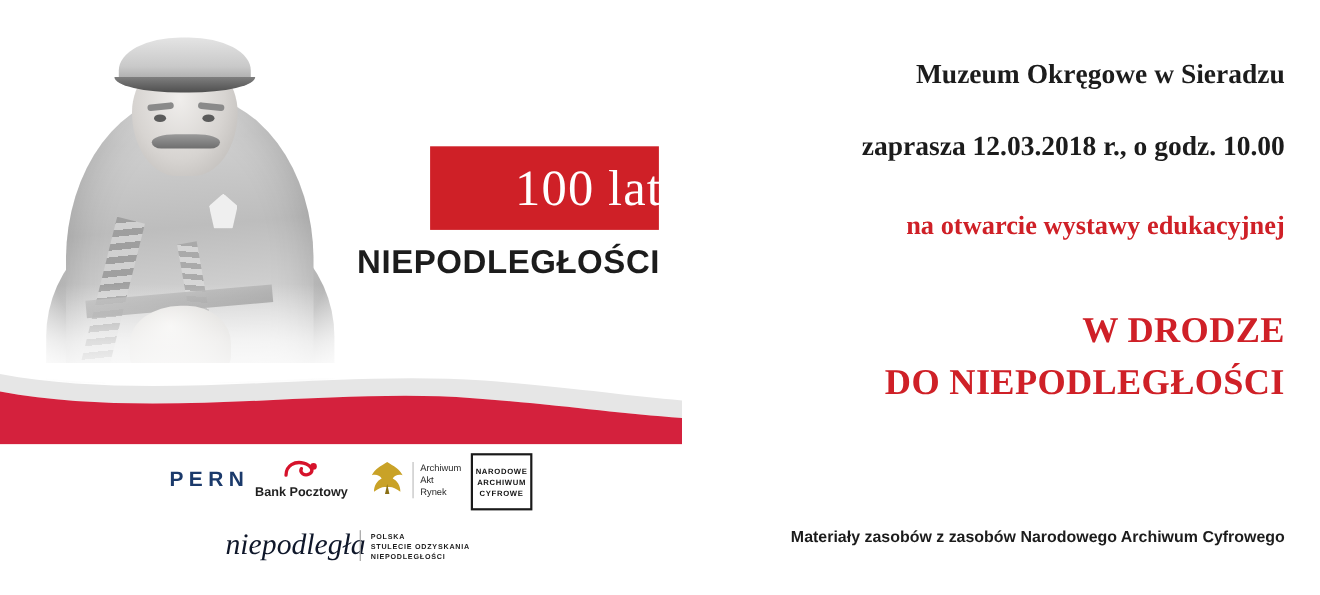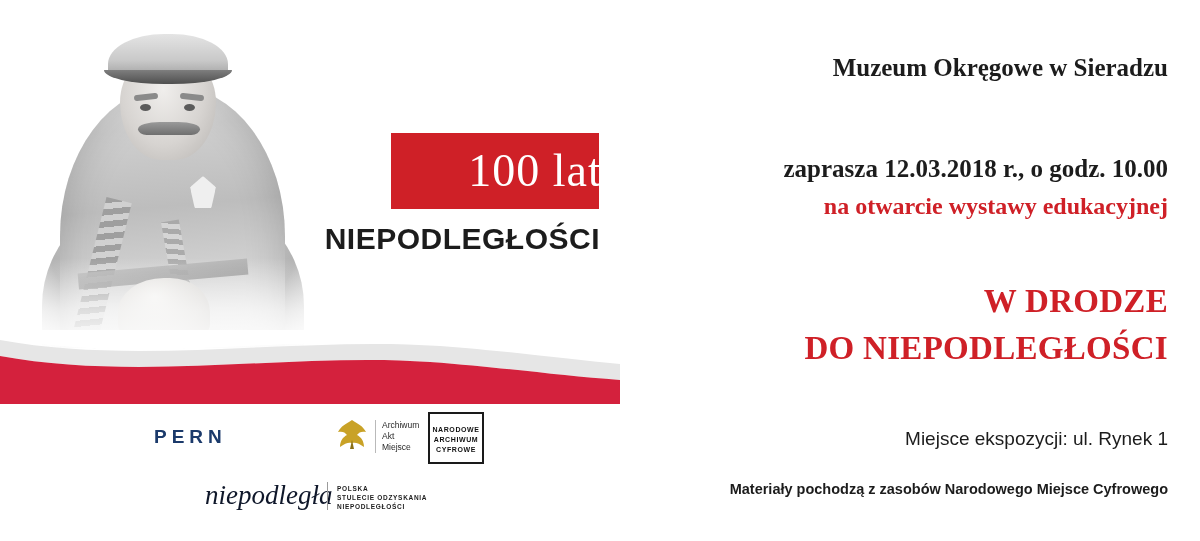--- a/index.html
+++ b/index.html
@@ -352,21 +352,20 @@
   }
   .l-museum {
     top: 54px;
     font-size: 25px;
     font-weight: bold;
   }
   .l-invite {
     top: 120px;
     font-size: 25px;
     font-weight: bold;
-    margin-top: 35px;
   }
   .l-opening {
     top: 193px;
     font-size: 24px;
     font-weight: bold;
     color: var(--red, #cf2027);
   }
   .l-title {
     top: 278px;
     font-size: 33px;
@@ -425,32 +424,41 @@
         <path d="M0,8 C140,34 300,4 440,14 C520,20 570,28 620,32 L620,0 L0,0 Z" fill="#ffffff"></path>
         <path d="M0,10 C140,36 300,6 440,16 C520,22 570,30 620,34 L620,50 C560,46 510,38 430,32 C300,22 140,52 0,26 Z" fill="#e6e6e6"></path>
         <path d="M0,26 C140,52 300,22 430,32 C510,38 560,46 620,50 L620,74 L0,74 Z" fill="#d4213d"></path>
         <path d="M0,60 C150,74 320,50 460,58 C530,62 575,68 620,70 L620,74 L0,74 Z" fill="#ffffff" opacity="0.0"></path>
       </svg>
     </div>
 
     <div class="logos">
       <div class="logo-pern"><span>PERN</span></div>
 
+      <div class="logo-bp">
+        <div class="logo-bp-mark">
+          <svg width="34" height="22" viewBox="0 0 34 22" aria-hidden="true">
+            <path d="M3,16 C3,7 11,3 19,5 C26,7 29,12 24,15 C20,17 15,14 17,10" stroke="#d6122b" stroke-width="3" fill="none" stroke-linecap="round"></path>
+            <circle cx="28" cy="8" r="3" fill="#d6122b"></circle>
+          </svg>
+        </div>
+        <div class="logo-bp-text">Bank Pocztowy</div>
+      </div>
 
       <div class="logo-aan">
         <div class="logo-aan-mark">
           <svg width="38" height="40" viewBox="0 0 38 40" aria-hidden="true">
             <path d="M19,4 C13,8 8,10 5,16 C9,15 12,16 14,19 C10,21 7,25 7,31 C12,27 16,26 19,27 C22,26 26,27 31,31 C31,25 28,21 24,19 C26,16 29,15 33,16 C30,10 25,8 19,4 Z" fill="#c9a227"></path>
             <path d="M19,24 L21,33 L17,33 Z" fill="#8a6f14"></path>
           </svg>
         </div>
         <div class="logo-aan-text">
           <div>Archiwum</div>
           <div>Akt</div>
-          <div>Miejsce</div>
+          <div>Rynek</div>
         </div>
       </div>
 
       <div class="logo-nac">
         <div class="logo-nac-text">
           <div>NARODOWE</div>
           <div>ARCHIWUM</div>
           <div>CYFROWE</div>
         </div>
       </div>
@@ -468,16 +476,15 @@
   </div>
 
   <div class="right-panel">
     <div class="line l-museum">Muzeum Okręgowe w Sieradzu</div>
     <div class="line l-invite">zaprasza 12.03.2018 r., o godz. 10.00</div>
     <div class="line l-title">
       <div>W DRODZE</div>
       <div>DO NIEPODLEGŁOŚCI</div>
     </div>
     <div class="line l-opening">na otwarcie wystawy edukacyjnej</div>
-    <div class="line l-place">Miejsce ekspozycji: ul. Rynek 1</div>
-    <div class="line l-source">Materiały pochodzą z zasobów Narodowego Miejsce Cyfrowego</div>
+    <div class="line l-source">Materiały zasobów z zasobów Narodowego Archiwum Cyfrowego</div>
   </div>
 </div>
 
 </body></html>

